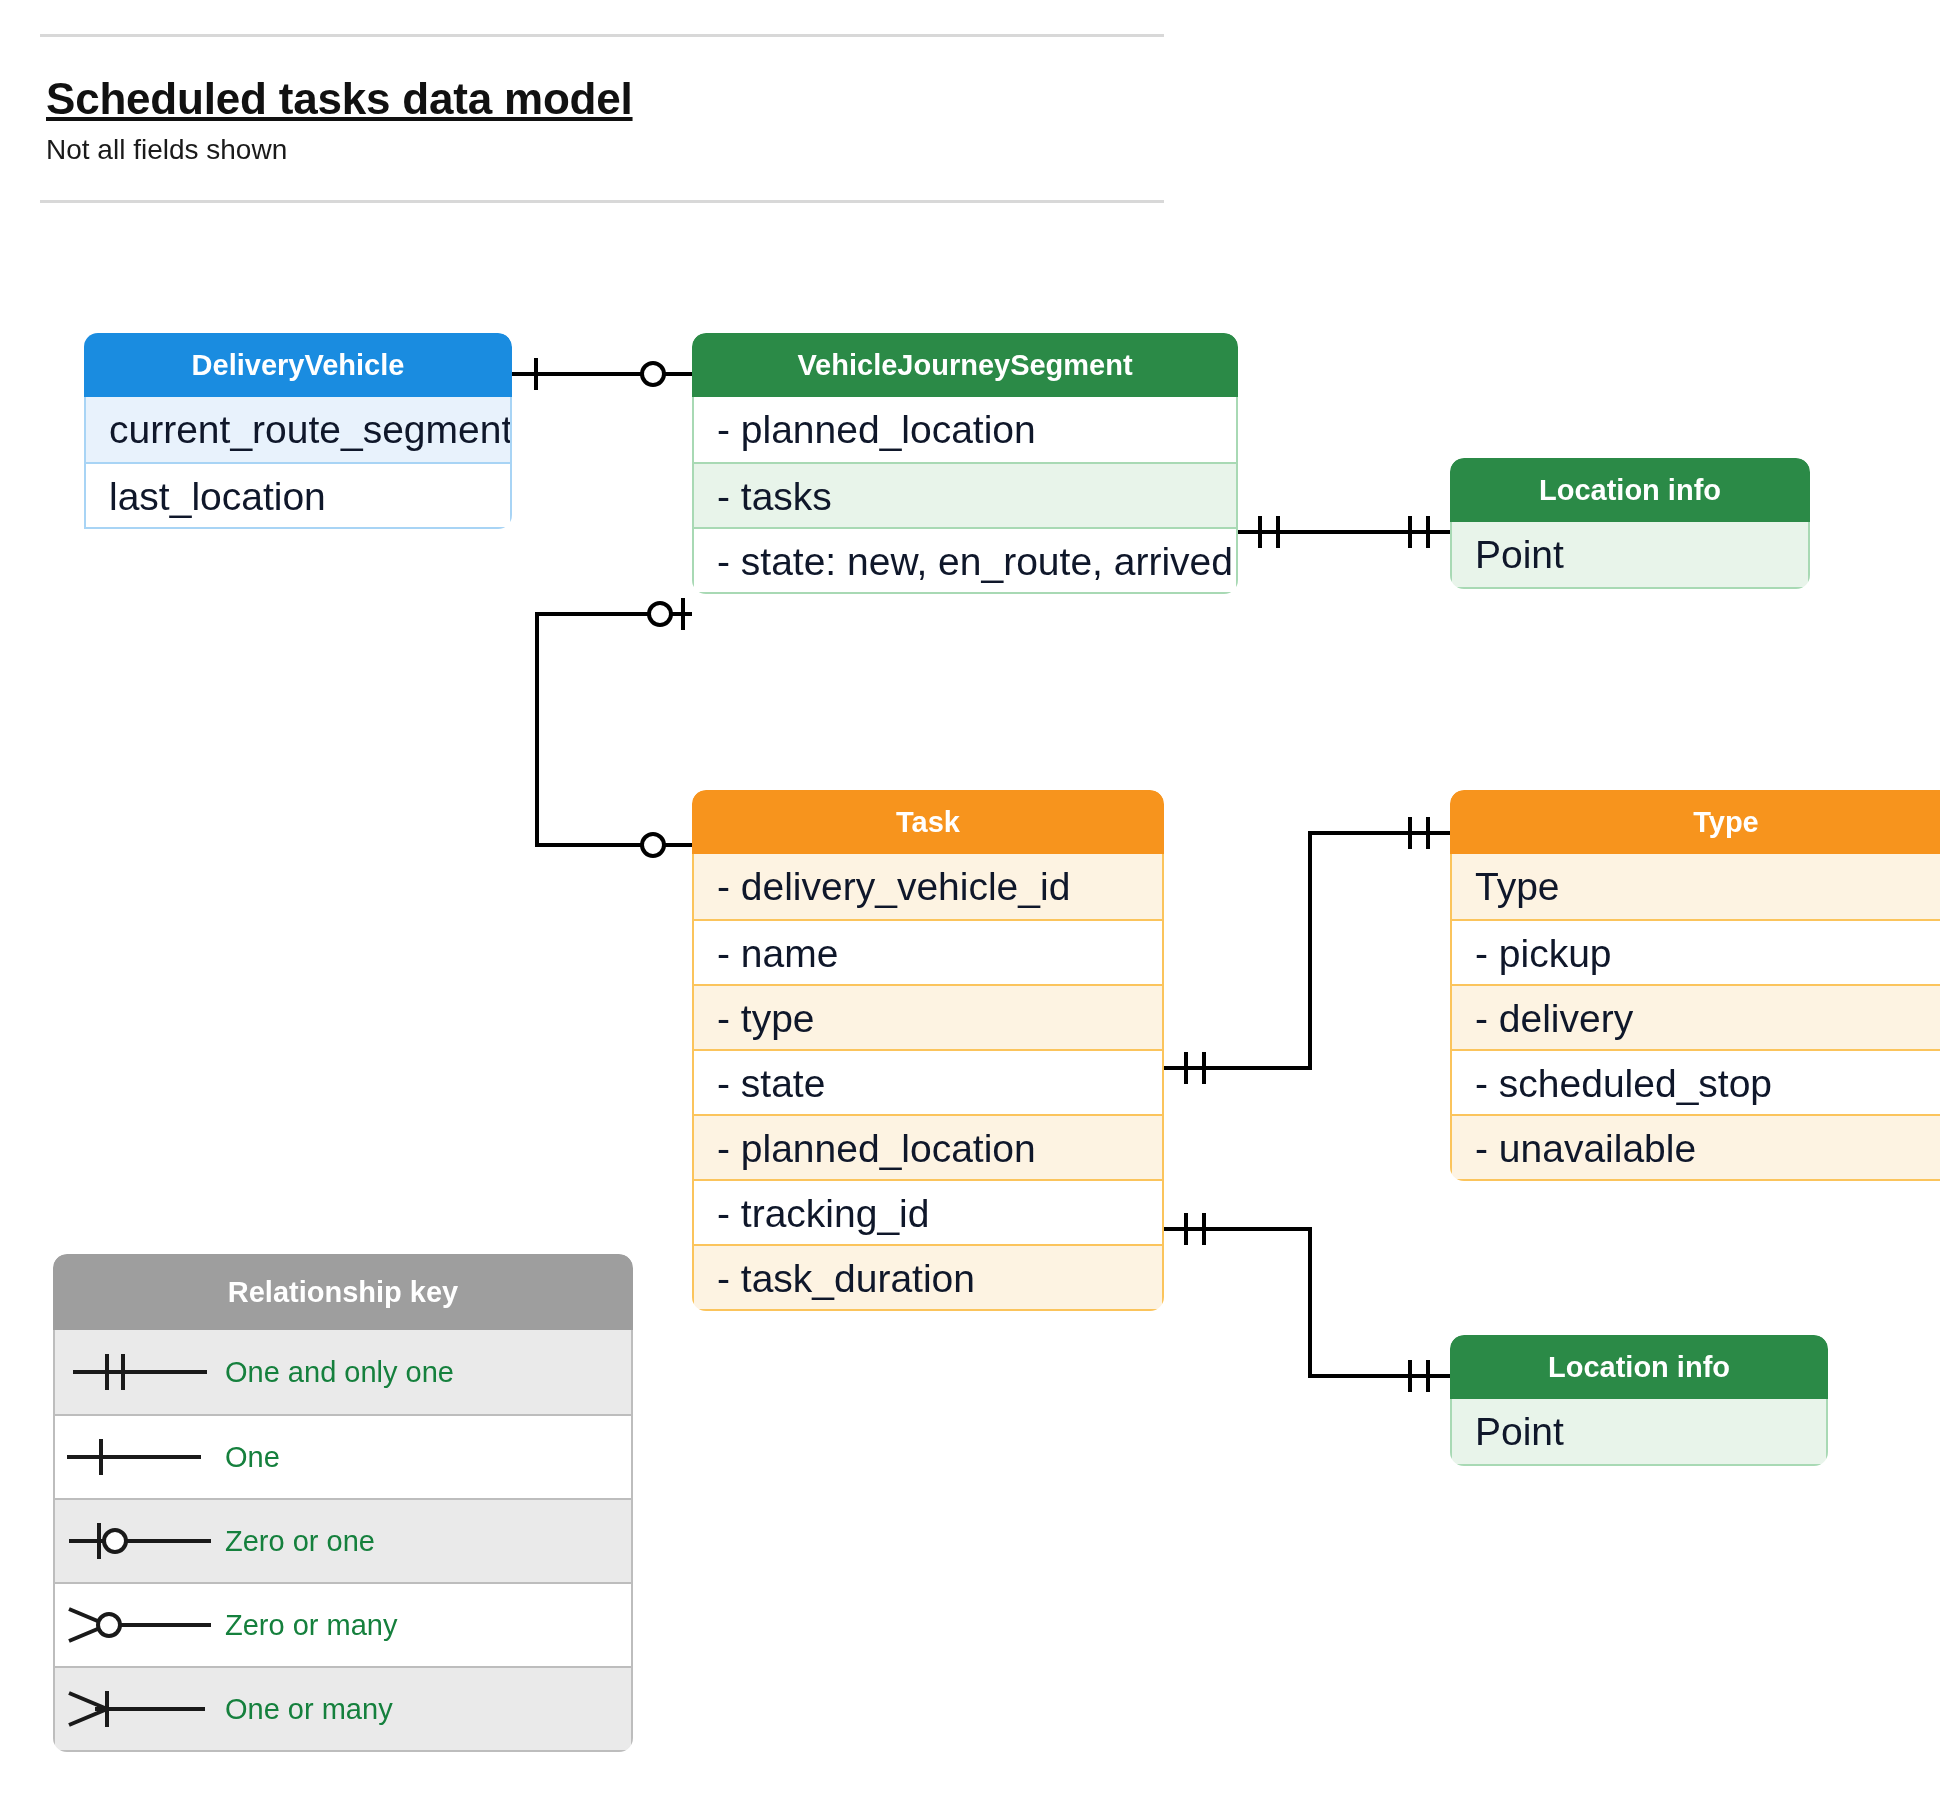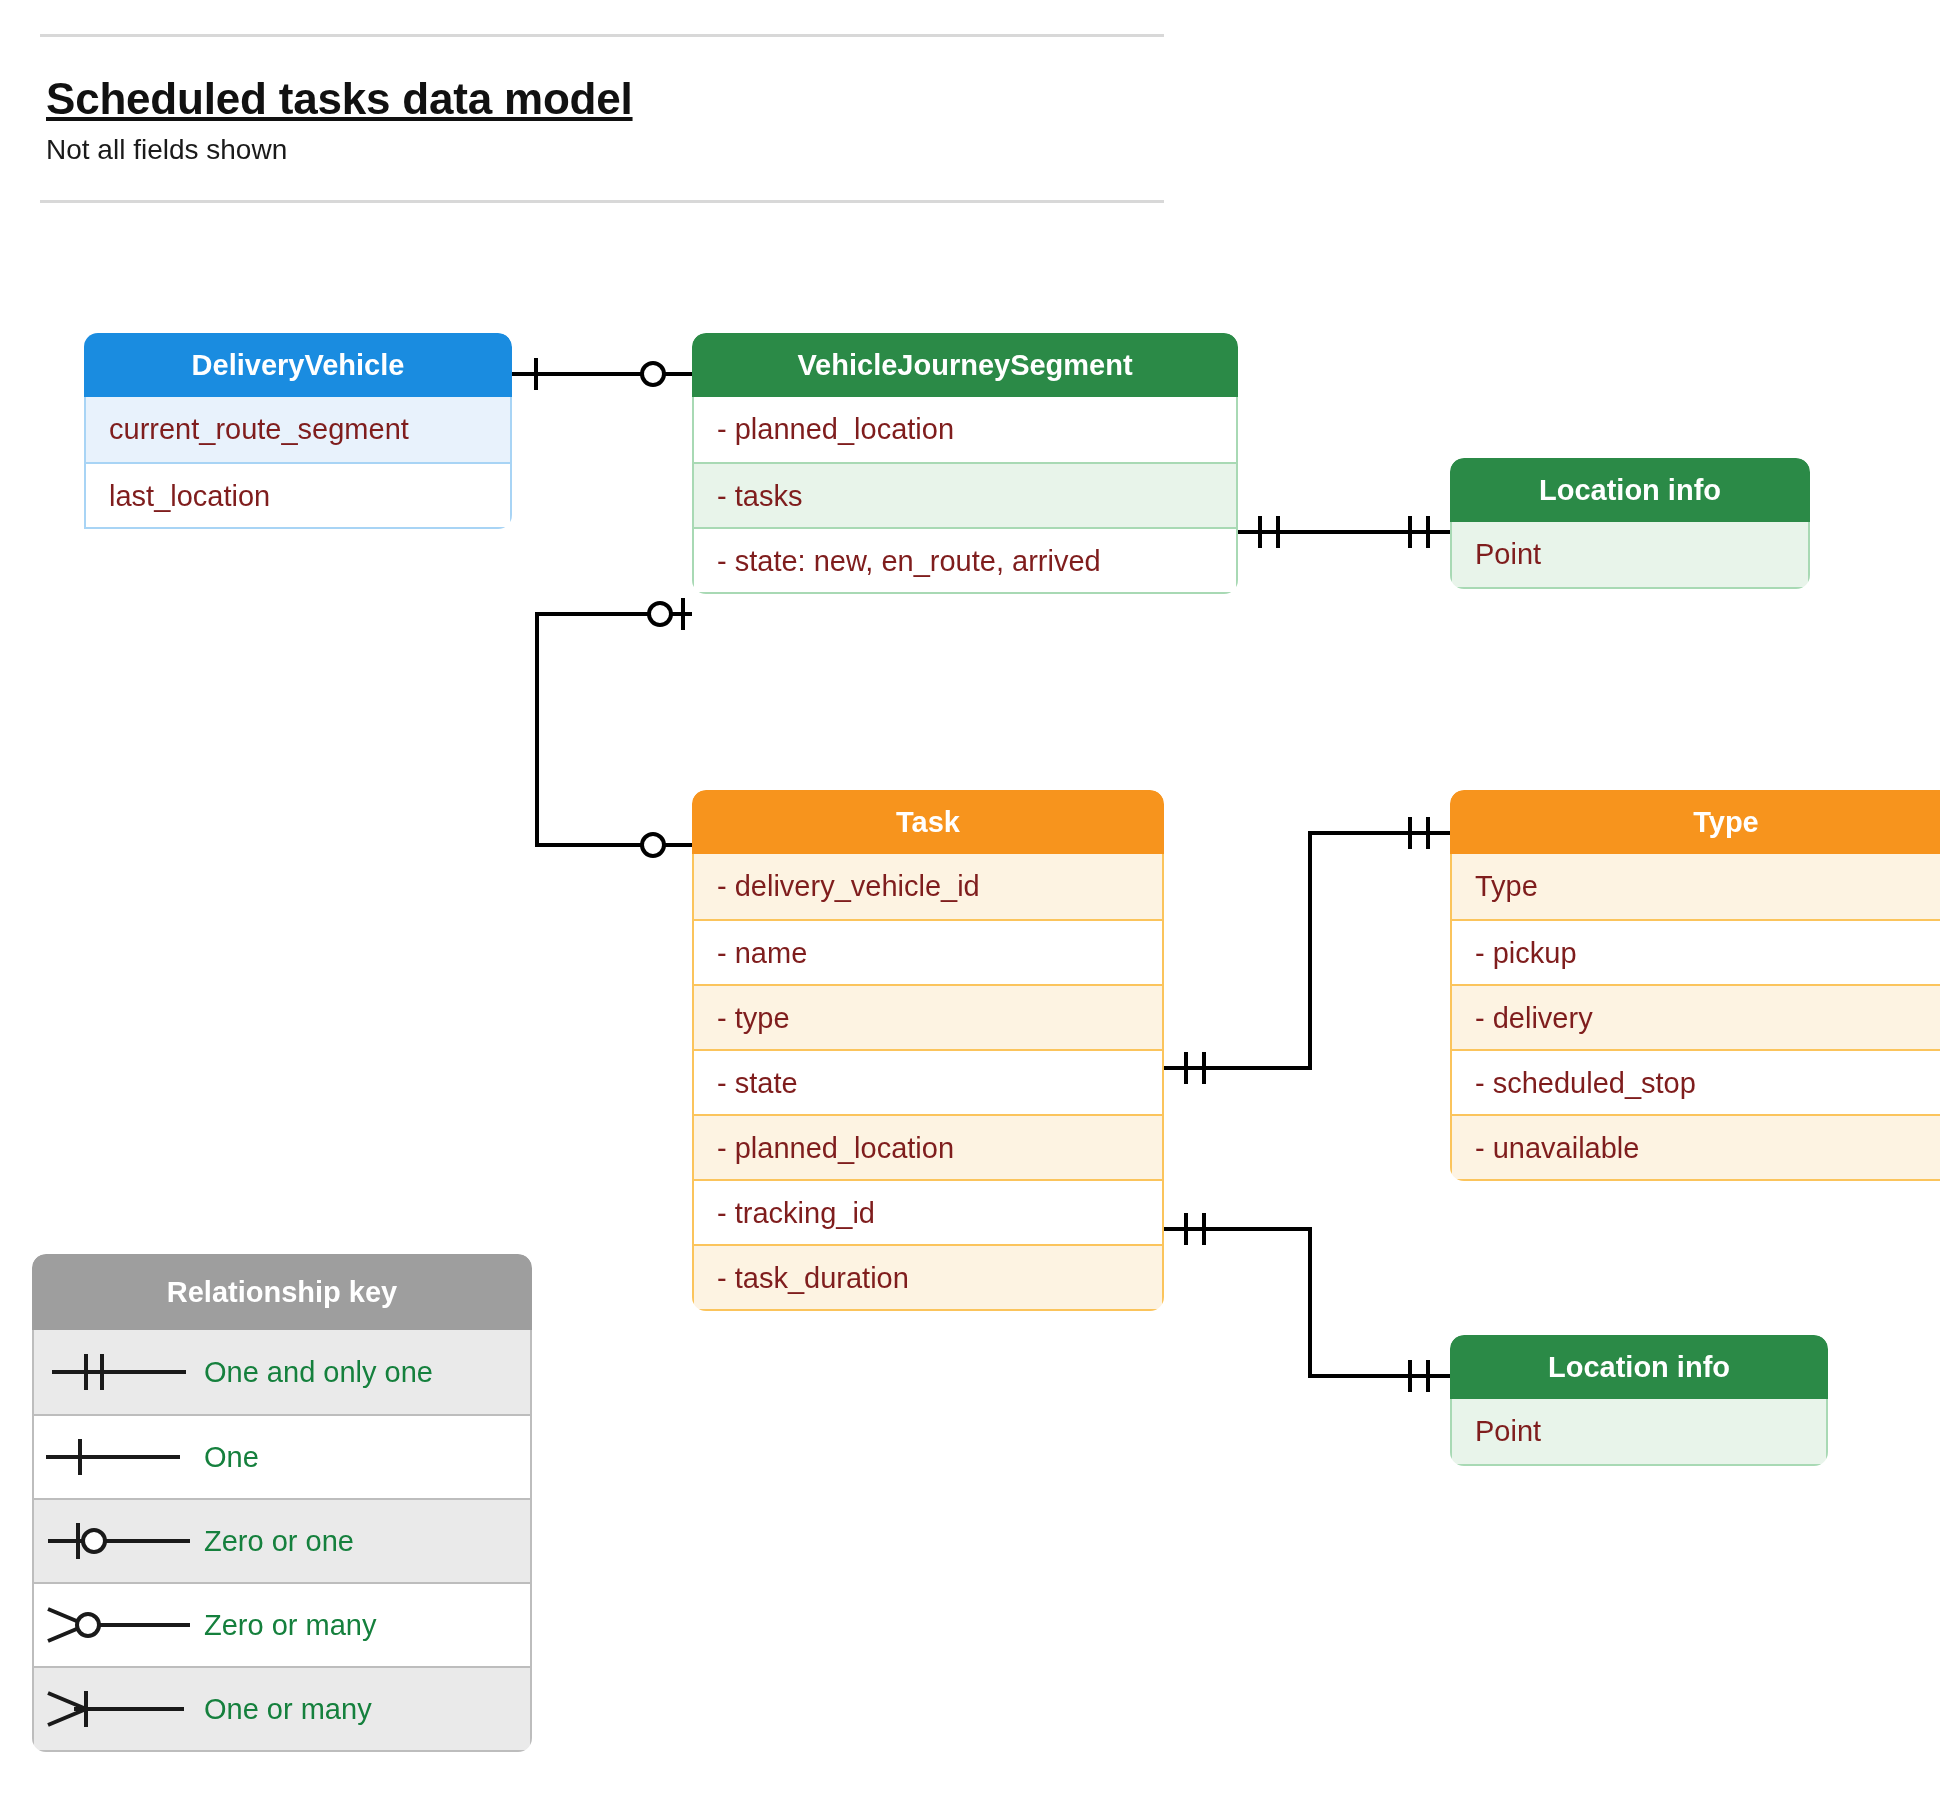--- a/index.html
+++ b/index.html
@@ -78,22 +78,22 @@
     text-align: center;
     font-size: 29px;
     font-weight: bold;
     color: #ffffff;
     border-radius: 14px 14px 0 0;
   }
   .entity .row {
     box-sizing: border-box;
     height: 65px;
     line-height: 65px;
-    font-size: 29px;
-    color: #7f1d1d;
+    font-size: 39px;
+    color: #0f172a;
     padding-left: 23px;
     white-space: nowrap;
     overflow: hidden;
   }
   .entity .rows {
     box-sizing: border-box;
     border-style: solid;
     border-width: 0 2px 2px 2px;
   }
   .entity .row + .row { border-top-style: solid; border-top-width: 2px; }
@@ -126,21 +126,21 @@
   .grey .row.alt  { background: #eaeaea; }
   .grey .row.norm { background: #ffffff; }
 
   
   #box-delivery-vehicle   { left: 40px;   top: 333px;  width: 472px; padding-left: 44px; }
   #box-journey-segment    { left: 692px;  top: 333px;  width: 546px; }
   #box-location-top       { left: 1450px; top: 458px;  width: 360px; }
   #box-task               { left: 692px;  top: 790px;  width: 472px; }
   #box-type               { left: 1450px; top: 790px;  width: 552px; }
   #box-location-bottom    { left: 1450px; top: 1335px; width: 378px; }
-  #box-relationship-key   { left: 32px;   top: 1254px; width: 500px; }
+  #box-relationship-key   { left: 53px;   top: 1254px; width: 580px; }
 
   
   #box-relationship-key .row {
     display: flex;
     align-items: center;
     padding-left: 0;
     height: 84px;
     line-height: 84px;
     font-size: 29px;
     color: #15803d;

